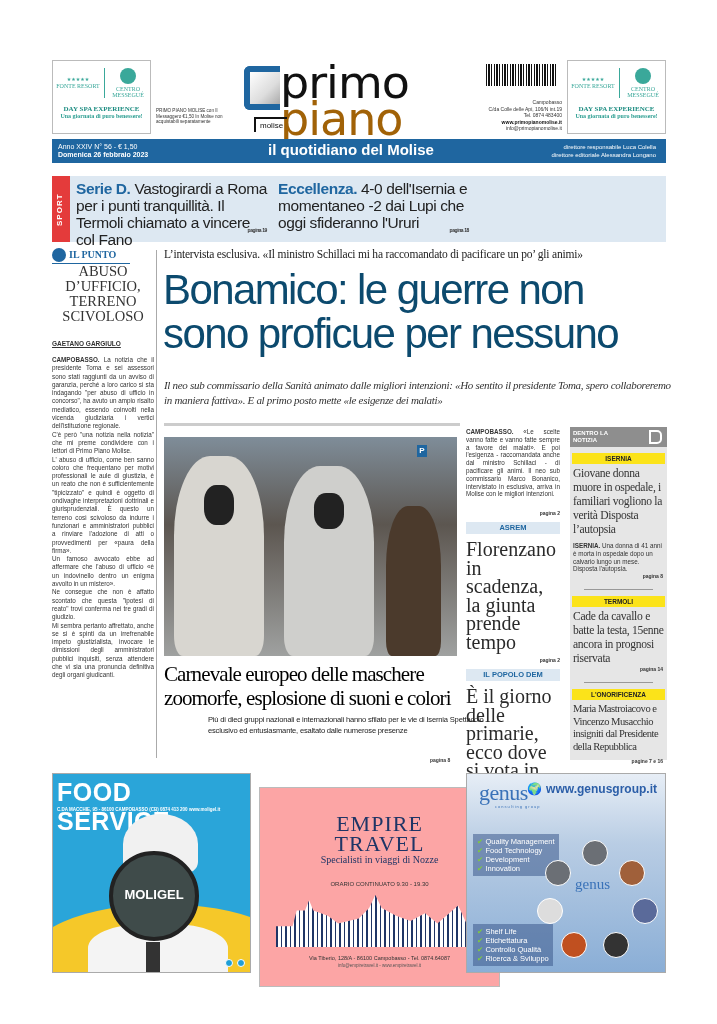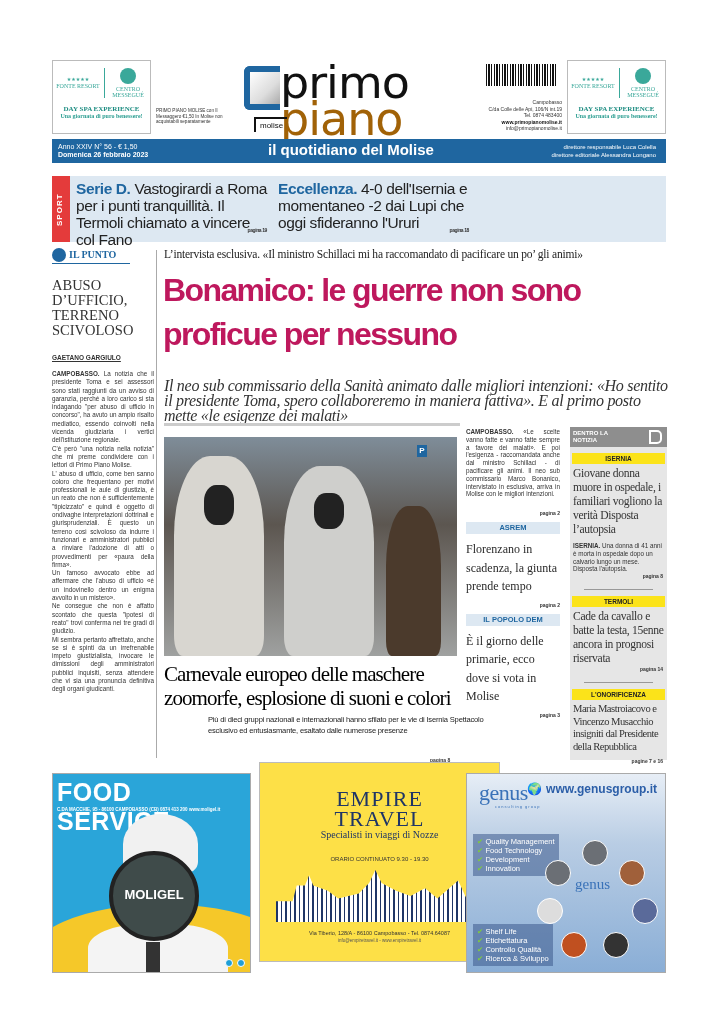--- a/index.html
+++ b/index.html
@@ -41,48 +41,48 @@
   .sport .tag span { position: absolute; left: 3px; top: 50px; transform: rotate(-90deg); transform-origin: left top; font-size: 8px; font-weight: bold; letter-spacing: 1px; }
   .sport .item { position: absolute; top: 4px; width: 195px; height: 62px; font-size: 15.5px; line-height: 17px; color: #222; letter-spacing: -0.4px; }
   .sport .item b { color: #1f66a0; }
   .sport .item .pg { position: absolute; right: 4px; bottom: 3px; font-size: 5px; font-weight: bold; }
 
   
   .punto { position: absolute; left: 52px; top: 246px; width: 102px; }
   .punto .hdr { display: flex; align-items: center; height: 18px; border-bottom: 1px solid #1f66a0; width: 78px; }
   .punto .hdr .ic { width: 14px; height: 14px; border-radius: 50%; background: #1f66a0; margin-right: 3px; }
   .punto .hdr span { font-family: "Liberation Serif", serif; font-weight: bold; color: #1f66a0; font-size: 10px; }
-  .punto h2 { font-family: "Liberation Serif", serif; font-weight: normal; font-size: 14.5px; line-height: 15px; text-align: left; margin-top: 14px; color: #333; }
+  .punto h2 { font-family: "Liberation Serif", serif; font-weight: normal; font-size: 14.5px; line-height: 15px; text-align: center; color: #333; }
   .punto .author { font-size: 6.5px; font-weight: bold; text-decoration: underline; margin-top: 16px; color: #333; }
   .punto .body { font-size: 6.3px; line-height: 8.3px; text-align: justify; margin-top: 9px; color: #333; }
   .punto .body p { margin: 0; }
   .vrule { position: absolute; left: 156px; top: 250px; width: 1px; height: 508px; background: #aaa; }
 
   
   .kicker { position: absolute; left: 164px; top: 248px; font-family: "Liberation Serif", serif; font-size: 11.5px; color: #222; white-space: nowrap; letter-spacing: -0.2px; }
   .kicker b { font-weight: normal; }
-  .headline { position: absolute; left: 163px; top: 268px; width: 510px; font-family: "Liberation Sans", sans-serif; font-weight: bold; font-size: 32px; line-height: 44px; color: #be185d; letter-spacing: -1.6px; }
-  .subhead { position: absolute; left: 164px; top: 378px; width: 510px; font-family: "Liberation Serif", serif; font-style: italic; font-size: 16px; line-height: 15px; color: #333; letter-spacing: -0.3px; }
+  .headline { position: absolute; left: 163px; top: 268px; width: 510px; font-family: "Liberation Sans", sans-serif; font-weight: normal; font-size: 42px; line-height: 44px; color: #0c4a6e; letter-spacing: -1.6px; }
+  .subhead { position: absolute; left: 164px; top: 378px; width: 510px; font-family: "Liberation Serif", serif; font-style: italic; font-size: 11px; line-height: 15px; color: #333; letter-spacing: -0.3px; }
   .hr1 { position: absolute; left: 164px; top: 423px; width: 296px; height: 3px; background: #ccc; }
 
   .photo { position: absolute; left: 164px; top: 437px; width: 293px; height: 219px; background: linear-gradient(180deg,#7f8d99 0%,#5c5650 40%,#9fa1a0 100%); overflow: hidden; }
   .photo .fig { position: absolute; bottom: 0; border-radius: 40% 40% 10% 10%; }
   .photo .p { position: absolute; right: 30px; top: 8px; width: 10px; height: 12px; background: #1f66a0; color: #fff; font-size: 8px; font-weight: bold; text-align: center; line-height: 12px; }
 
   .carn-title { position: absolute; left: 164px; top: 662px; width: 300px; font-family: "Liberation Serif", serif; font-size: 21px; line-height: 24px; color: #000000; letter-spacing: -0.9px; }
   .carn-sub { position: absolute; left: 164px; top: 715px; width: 300px; font-size: 7.6px; line-height: 10.5px; color: #222; letter-spacing: -0.2px; margin-left: 44px; }
   .pg { font-size: 5px; font-weight: bold; color: #333; }
   .carn-pg { position: absolute; left: 430px; top: 757px; }
 
   
   .mid { position: absolute; left: 466px; top: 428px; width: 94px; }
   .mid .lead { font-size: 6.3px; line-height: 7.8px; text-align: justify; color: #333; }
   .mid .pgr { text-align: right; margin-top: 12px; }
   .mid .sec { background: #dde8f2; color: #1f66a0; text-align: center; font-size: 7.5px; font-weight: bold; height: 12px; line-height: 12px; margin-top: 6px; }
-  .mid .big { font-family: "Liberation Serif", serif; font-size: 12px; line-height: 18.5px; color: #2a2a2a; margin-top: 6px; }
+  .mid .big { font-family: "Liberation Serif", serif; font-size: 20px; line-height: 18.5px; color: #2a2a2a; margin-top: 6px; }
 
   
   .dentro { position: absolute; left: 570px; top: 427px; width: 97px; height: 333px; background: #e6e6e6; }
   .dentro .head { background: #8e8e8e; height: 20px; color: #fff; font-size: 6px; font-weight: bold; line-height: 7px; padding: 3px 0 0 3px; position: relative; }
   .dentro .head .pp { position: absolute; right: 5px; top: 3px; width: 13px; height: 14px; border: 2px solid #fff; border-radius: 0 5px 5px 0; }
   .dentro .tag { background: #fbe31a; color: #222; text-align: center; font-size: 6.5px; font-weight: bold; height: 11px; line-height: 11px; margin: 6px 2px 0 2px; }
   .dentro .t { font-family: "Liberation Serif", serif; font-size: 11.6px; line-height: 14px; color: #333; padding: 3px 3px 0 3px; letter-spacing: -0.3px; }
   .dentro .t2 { font-family: "Liberation Serif", serif; font-size: 10.6px; line-height: 12.6px; color: #333; padding: 3px 3px 0 3px; letter-spacing: -0.5px; }
   .dentro .s { font-size: 6.3px; line-height: 7.8px; color: #333; padding: 5px 3px 0 3px; }
   .dentro .pgr { text-align: right; padding-right: 4px; }
@@ -93,21 +93,21 @@
   .ad-food .yellow { position: absolute; left: -30px; top: 130px; width: 280px; height: 120px; background: #f5c829; border-radius: 50% 50% 0 0; }
   .ad-food h3 { position: absolute; left: 4px; top: 4px; color: #fff; font-size: 25px; font-weight: bold; letter-spacing: 0.5px; }
   .ad-food .addr { position: absolute; left: 4px; top: 33px; color: #fff; font-size: 4.5px; font-weight: bold; width: 192px; white-space: nowrap; }
   .ad-food .hat { position: absolute; left: 70px; top: 40px; width: 75px; height: 60px; background: #f1f1f1; border-radius: 50% 50% 20% 20%; }
   .ad-food .chef { position: absolute; left: 35px; top: 150px; width: 140px; height: 60px; background: #f4f4f4; border-radius: 40% 40% 0 0; }
   .ad-food .pan { position: absolute; left: 56px; top: 77px; width: 90px; height: 90px; border-radius: 50%; background: #3f4b4a; border: 4px solid #222; }
   .ad-food .brand { position: absolute; left: 58px; top: 113px; width: 86px; text-align: center; color: #fff; font-size: 13px; font-weight: bold; }
   .ad-food .handle { position: absolute; left: 93px; top: 168px; width: 14px; height: 32px; background: #333; }
   .ad-food .soc { position: absolute; bottom: 5px; width: 8px; height: 8px; border-radius: 50%; background: #1f9ed6; border: 1px solid #fff; }
 
-  .ad-empire { position: absolute; left: 259px; top: 762px; width: 241px; height: 200px; border: 1px solid #bbb; background: #fde047; text-align: center; color: #1f3566; }
+  .ad-empire { position: absolute; left: 259px; top: 787px; width: 241px; height: 200px; border: 1px solid #bbb; background: #fca5a5; text-align: center; color: #1f3566; }
   .ad-empire .e1 { font-family: "Liberation Serif", serif; font-size: 22px; margin-top: 26px; letter-spacing: 1px; line-height: 20px; }
   .ad-empire .e2 { font-family: "Liberation Serif", serif; font-size: 22px; line-height: 20px; letter-spacing: 1px; }
   .ad-empire .script { font-family: "Liberation Serif", serif; font-size: 10px; }
   .ad-empire .hours { font-size: 6px; margin-top: 16px; color: #333; }
   .ad-empire .sky { margin: 8px 16px 0 16px; height: 52px; background: repeating-linear-gradient(90deg,#1f3566 0 2px,#fff 2px 5px,#1f3566 5px 6px,#fff 6px 9px); clip-path: polygon(0 100%,0 60%,8% 60%,10% 30%,14% 30%,16% 10%,18% 30%,25% 40%,30% 55%,40% 45%,45% 25%,48% 0,51% 25%,58% 40%,65% 50%,72% 35%,78% 55%,88% 20%,92% 55%,100% 60%,100% 100%); }
   .ad-empire .addr { font-size: 5.5px; margin-top: 8px; color: #333; }
   .ad-empire .mail { font-size: 4.5px; color: #555; margin-top: 2px; }
 
   .ad-genus { position: absolute; left: 466px; top: 773px; width: 200px; height: 200px; border: 1px solid #aaa; background: linear-gradient(180deg,#e7eef6 0%,#b9cde4 35%,#8aaed6 100%); overflow: hidden; color: #fff; }
   .ad-genus .brand { position: absolute; left: 12px; top: 6px; font-family: "Liberation Serif", serif; font-size: 22px; color: #3a72b8; letter-spacing: -0.5px; }

